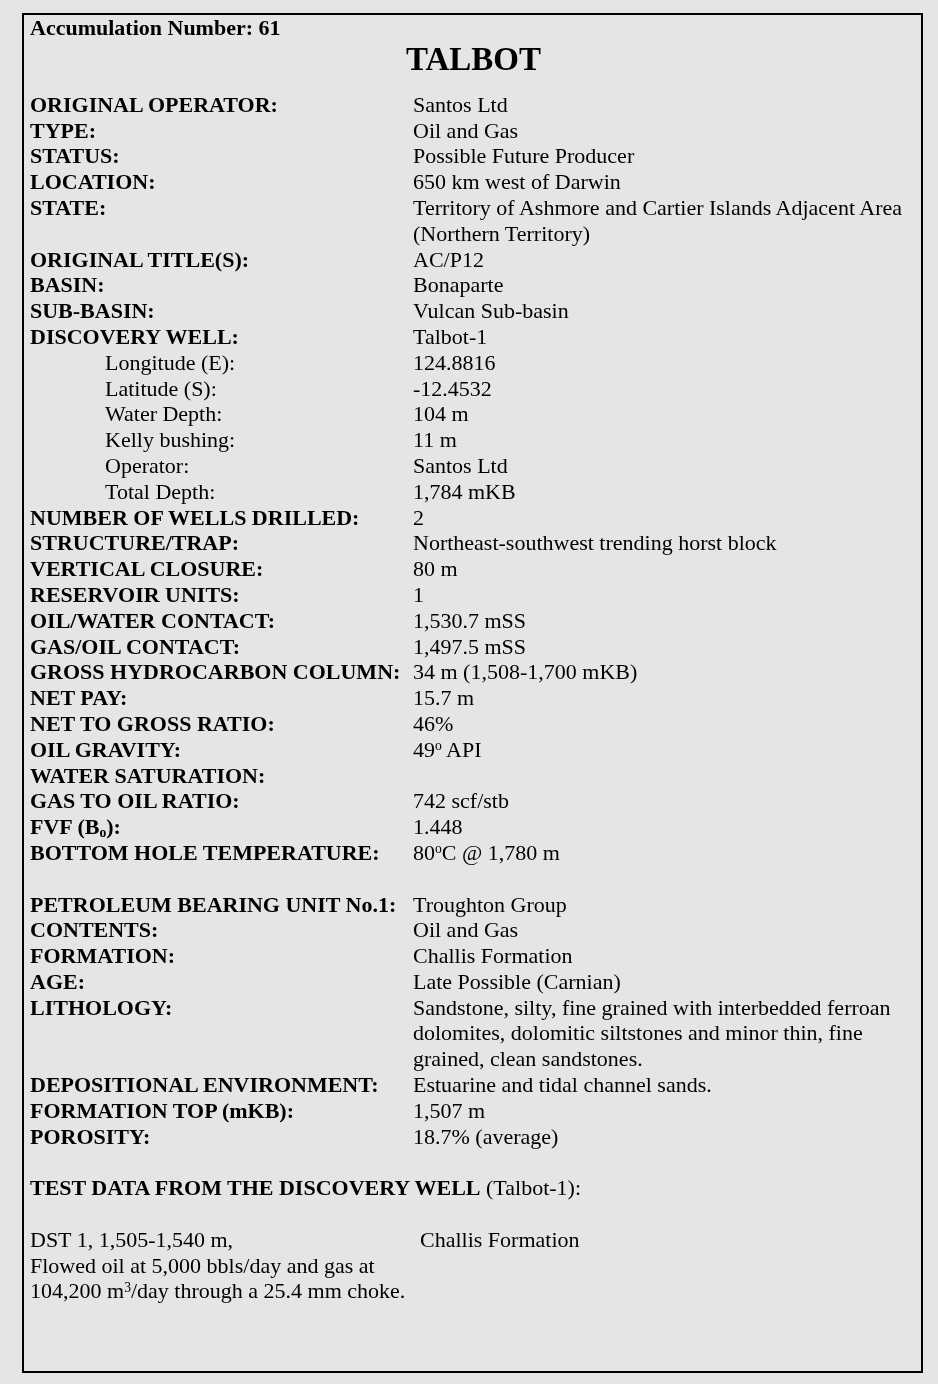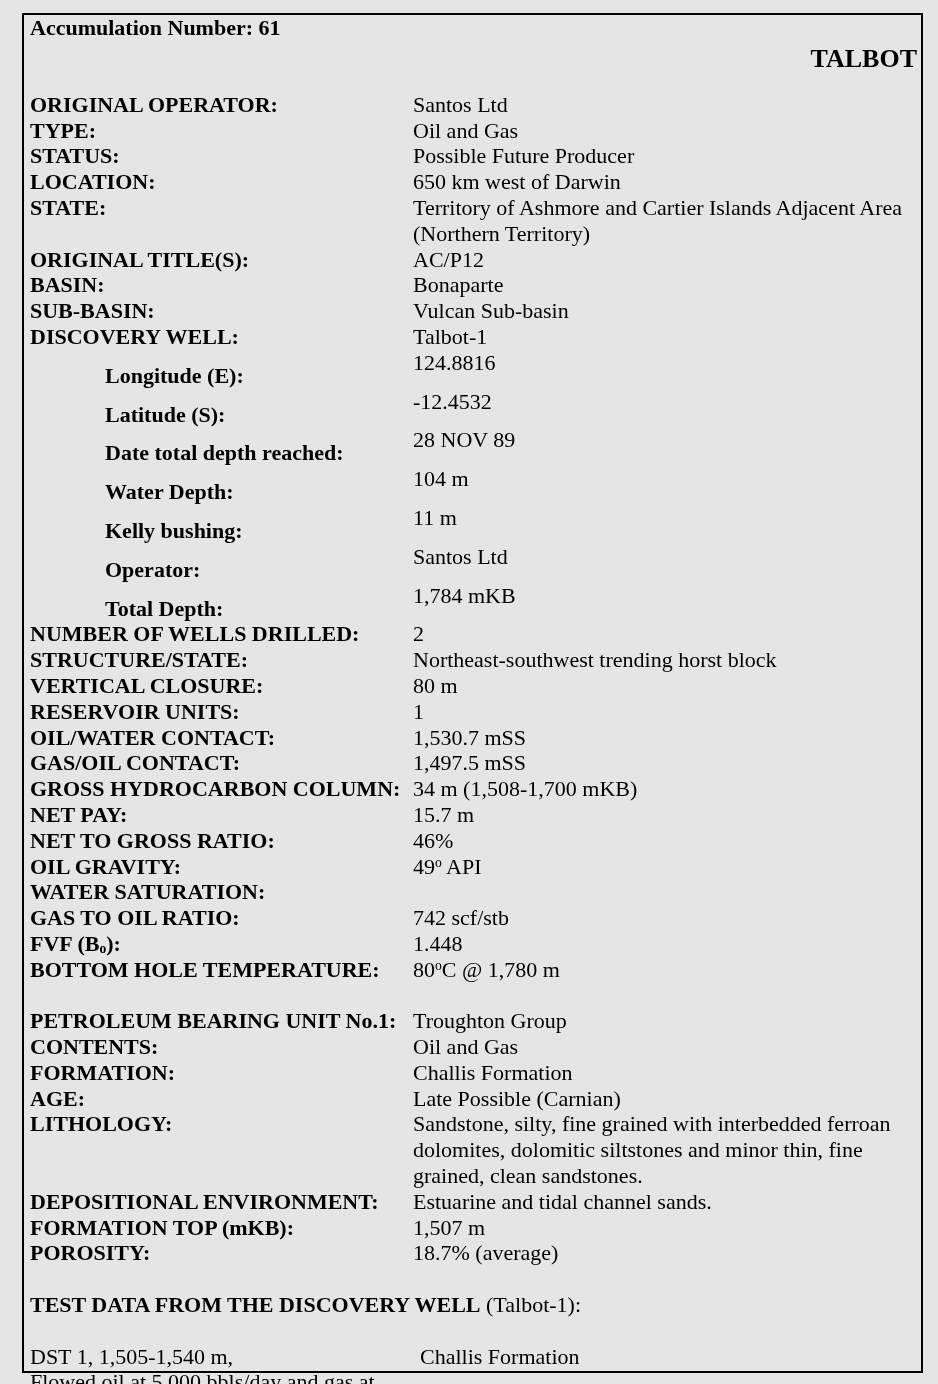--- a/index.html
+++ b/index.html
@@ -19,37 +19,36 @@
     left: 22px;
     top: 13px;
     width: 901px;
     height: 1360px;
     border: 2px solid #000000;
     box-sizing: border-box;
     padding: 0 4px 0 6px;
   }
   .accum { font-weight: bold; }
   .title {
-    text-align: right;
+    text-align: center;
     font-weight: bold;
-    font-size: 26px;
+    font-size: 33px;
     line-height: 32px;
     margin: 2px 0 17px 0;
   }
   .row { display: flex; align-items: flex-start; }
   .label {
     flex: 0 0 383px;
     width: 383px;
     font-weight: bold;
     box-sizing: border-box;
   }
   .label.indent {
-    font-weight: bold;
+    font-weight: normal;
     padding-left: 75px;
-    margin-top: 13px;
   }
   .value { width: 502px; }
   .spacer { height: 25.8px; }
   .test-heading { font-weight: bold; }
   .test-heading .heading-rest { font-weight: normal; }
   .test-row { display: flex; align-items: flex-start; }
   .test-desc { flex: 0 0 383px; width: 383px; }
   .test-formation { padding-left: 7px; }
   sup { font-size: 62%; line-height: 0; vertical-align: baseline; position: relative; top: -0.5em; }
   sub { font-size: 62%; line-height: 0; vertical-align: baseline; position: relative; top: 0.18em; }
@@ -103,45 +102,41 @@
         </div>
         <div class="row">
           <div class="label indent">Longitude (E):</div>
           <div class="value">124.8816</div>
         </div>
         <div class="row">
           <div class="label indent">Latitude (S):</div>
           <div class="value">-12.4532</div>
         </div>
         <div class="row">
-          <div class="label indent">Date total depth reached:</div>
-          <div class="value">28 NOV 89</div>
-        </div>
-        <div class="row">
           <div class="label indent">Water Depth:</div>
           <div class="value">104 m</div>
         </div>
         <div class="row">
           <div class="label indent">Kelly bushing:</div>
           <div class="value">11 m</div>
         </div>
         <div class="row">
           <div class="label indent">Operator:</div>
           <div class="value">Santos Ltd</div>
         </div>
         <div class="row">
           <div class="label indent">Total Depth:</div>
           <div class="value">1,784 mKB</div>
         </div>
         <div class="row">
           <div class="label">NUMBER OF WELLS DRILLED:</div>
           <div class="value">2</div>
         </div>
         <div class="row">
-          <div class="label">STRUCTURE/STATE:</div>
+          <div class="label">STRUCTURE/TRAP:</div>
           <div class="value">Northeast-southwest trending horst block</div>
         </div>
         <div class="row">
           <div class="label">VERTICAL CLOSURE:</div>
           <div class="value">80 m</div>
         </div>
         <div class="row">
           <div class="label">RESERVOIR UNITS:</div>
           <div class="value">1</div>
         </div>

